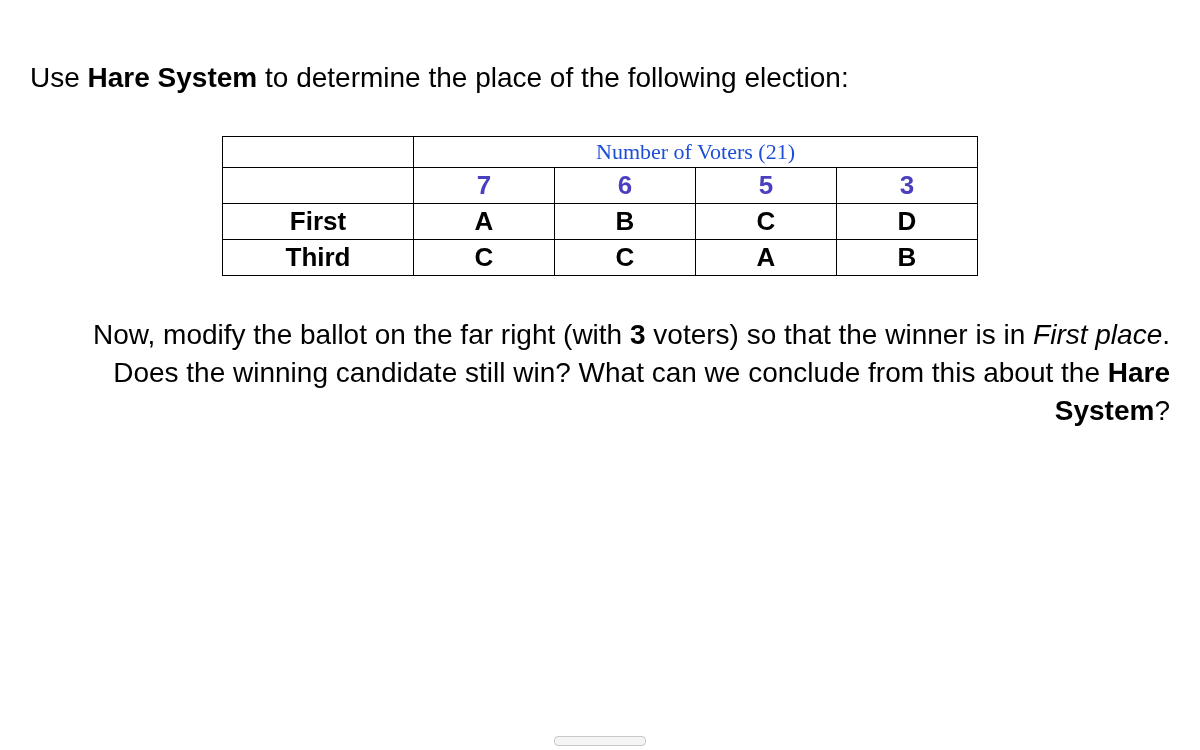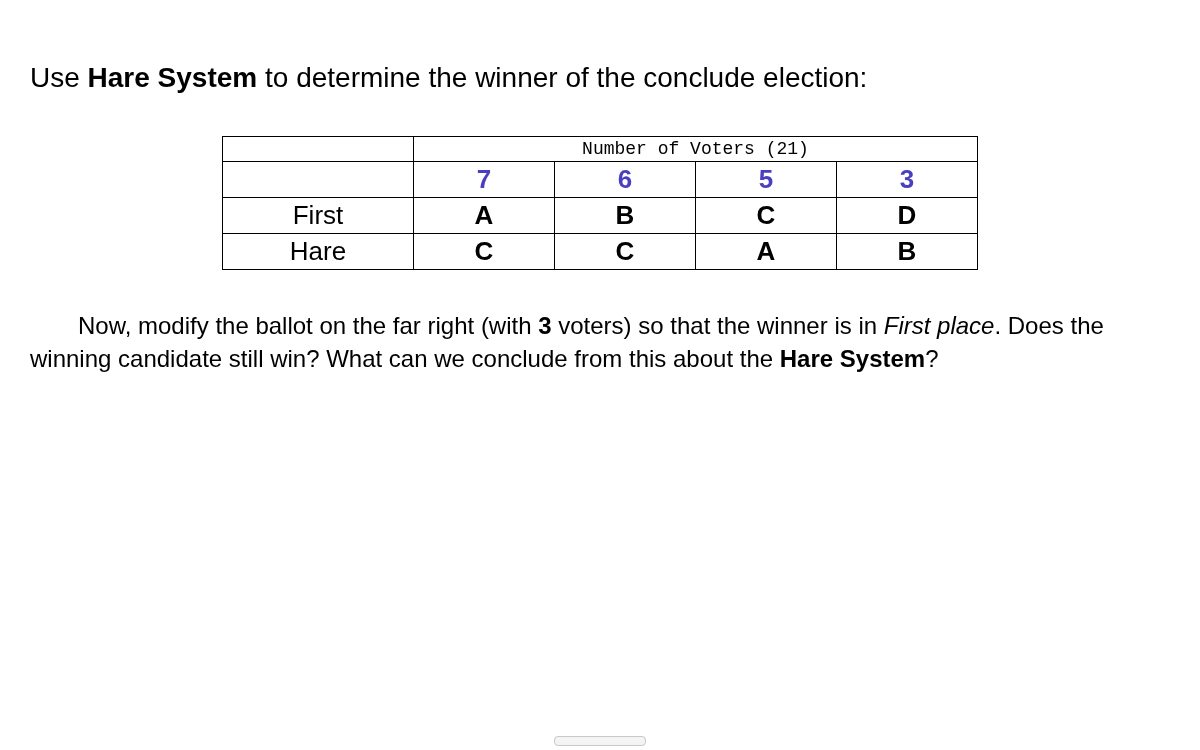--- a/index.html
+++ b/index.html
@@ -27,39 +27,40 @@
   }
   table.ballot td, table.ballot th {
     border: 1px solid #000;
     padding: 2px 10px;
     text-align: center;
     font-size: 26px;
     font-weight: bold;
     min-width: 120px;
   }
   table.ballot td.rowlabel {
-    font-weight: normal;
+    font-weight: bold;
     min-width: 170px;
   }
   table.ballot .header-span {
-    font-family: Liberation Mono, monospace;
-    color: #000000;
+    font-family: Liberation Serif, serif;
+    color: #1d4ed8;
     font-weight: normal;
-    font-size: 18px;
+    font-size: 22px;
   }
   table.ballot td.counts {
     color: #4a3fbf;
     font-weight: bold;
     font-family: Arial, Helvetica, sans-serif;
   }
 
   .question {
-    font-size: 24px;
+    font-size: 28px;
     line-height: 1.35;
     text-indent: 48px;
+    text-align: right;
   }
   .question .bold { font-weight: bold; }
   .question .ital { font-style: italic; }
 
   .bottom-handle {
     position: absolute;
     left: 50%;
     transform: translateX(-50%);
     bottom: 4px;
     width: 90px;
@@ -68,21 +69,21 @@
     border-radius: 4px;
     background: #f4f4f4;
   }
 </style>
 </head>
 <body>
 
 <div class="page">
 
   <div class="intro">
-    <span>Use </span><span class="bold">Hare System</span><span> to determine the winner of the conclude election:</span>
+    <span>Use </span><span class="bold">Hare System</span><span> to determine the place of the following election:</span>
   </div>
 
   <table class="ballot">
     <tbody>
         <tr>
       <td class="rowlabel"></td>
       <td colspan="4" class="header-span">Number of Voters (21)</td>
     </tr>
     <tr>
       <td class="rowlabel"></td>
@@ -92,21 +93,21 @@
       <td class="counts">3</td>
     </tr>
     <tr>
       <td class="rowlabel">First</td>
       <td>A</td>
       <td>B</td>
       <td>C</td>
       <td>D</td>
     </tr>
     <tr>
-      <td class="rowlabel">Hare</td>
+      <td class="rowlabel">Third</td>
       <td>C</td>
       <td>C</td>
       <td>A</td>
       <td>B</td>
     </tr>
   </tbody>
     </table>
 
   <div class="question">
     <span>Now, modify the ballot on the far right (with </span><span class="bold">3</span><span> voters) so that the winner is in </span><span class="ital">First place</span><span>.   Does the winning candidate still win?   What can we conclude from this about the </span><span class="bold">Hare System</span><span>?</span>

